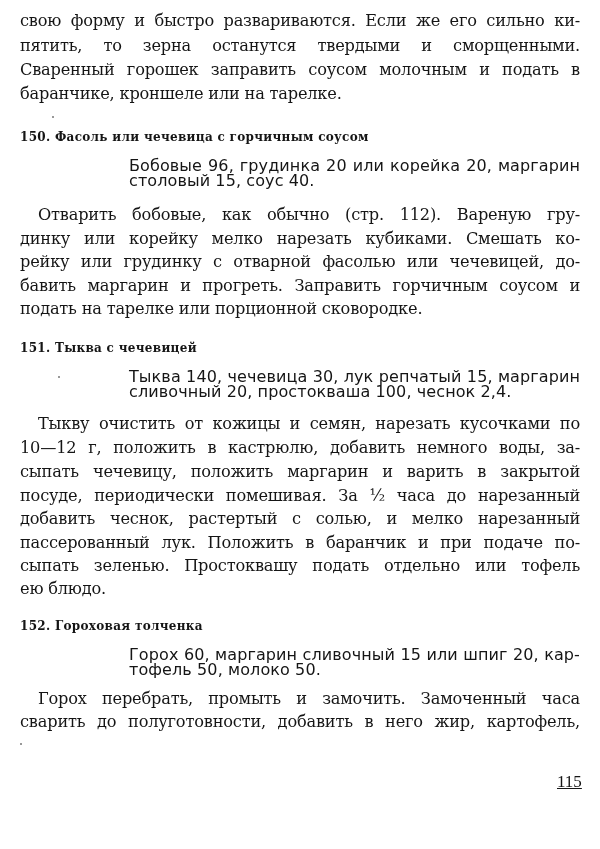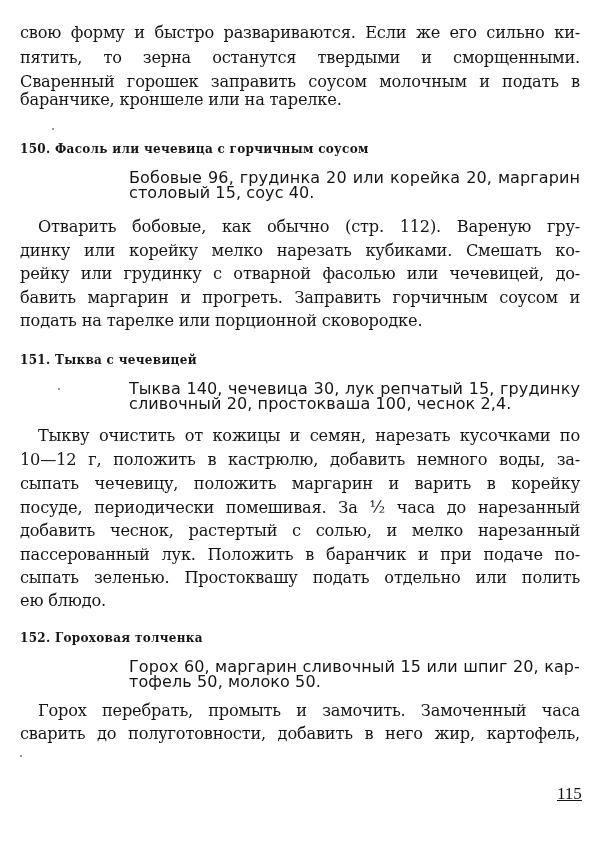--- a/index.html
+++ b/index.html
@@ -1,20 +1,20 @@
 <!DOCTYPE html>
 <html><head>
   <meta charset="utf-8">
   <style>
     html, body { margin: 0; padding: 0; }
     body {
       width: 600px; height: 849px; background: #ffffff; position: relative; overflow: hidden;
       font-family: "DejaVu Serif", "Liberation Serif", serif; color: #151515;
     }
-    .page { position: absolute; left: 0; top: 0; width: 600px; height: 669px; margin-top: 12px; }
+    .page { position: absolute; left: 0; top: 0; width: 600px; height: 669px; }
     .line {
       position: absolute; left: 20px; width: 560px; white-space: nowrap;
       font-size: 16.2px; line-height: 20px; text-align: justify; text-align-last: justify;
       letter-spacing: -0.2px;
     }
     .line.last { text-align-last: left; }
     .line.indent { left: 38px; width: 542px; }
     .heading {
       position: absolute; left: 20px; white-space: nowrap; font-weight: bold;
       font-family: "DejaVu Serif", serif; font-size: 12px; line-height: 18px; letter-spacing: 0.3px;
@@ -34,45 +34,45 @@
   </style>
 </head>
 <body>
 
 <div class="page">
 
   <div>
     <div class="line" style="top:11px">свою форму и быстро развариваются. Если же его сильно ки-</div>
     <div class="line" style="top:36px">пятить, то зерна останутся твердыми и сморщенными.</div>
     <div class="line" style="top:60px">Сваренный горошек заправить соусом молочным и подать в</div>
-    <div class="line last" style="top:78px">баранчике, кроншеле или на тарелке.</div>
+    <div class="line last" style="top:84px">баранчике, кроншеле или на тарелке.</div>
   </div>
 
   <div>
     <div class="heading" style="top:128px">150. Фасоль или чечевица с горчичным соусом</div>
     <div class="ingr" style="top:159px">Бобовые 96, грудинка 20 или корейка 20, маргарин</div>
     <div class="ingr last" style="top:174px">столовый 15, соус 40.</div>
     <div class="line indent" style="top:205px">Отварить бобовые, как обычно (стр. 112). Вареную гру-</div>
     <div class="line" style="top:229px">динку или корейку мелко нарезать кубиками. Смешать ко-</div>
     <div class="line" style="top:252px">рейку или грудинку с отварной фасолью или чечевицей, до-</div>
     <div class="line" style="top:276px">бавить маргарин и прогреть. Заправить горчичным соусом и</div>
     <div class="line last" style="top:299px">подать на тарелке или порционной сковородке.</div>
   </div>
 
   <div>
     <div class="heading" style="top:339px">151. Тыква с чечевицей</div>
-    <div class="ingr" style="top:370px">Тыква 140, чечевица 30, лук репчатый 15, грудинку</div>
+    <div class="ingr" style="top:370px">Тыква 140, чечевица 30, лук репчатый 15, маргарин</div>
     <div class="ingr last" style="top:385px">сливочный 20, простокваша 100, чеснок 2,4.</div>
     <div class="line indent" style="top:414px">Тыкву очистить от кожицы и семян, нарезать кусочками по</div>
     <div class="line" style="top:438px">10—12 г, положить в кастрюлю, добавить немного воды, за-</div>
-    <div class="line" style="top:462px">сыпать чечевицу, положить маргарин и варить в корейку</div>
+    <div class="line" style="top:462px">сыпать чечевицу, положить маргарин и варить в закрытой</div>
     <div class="line" style="top:486px">посуде, периодически помешивая. За ½ часа до нарезанный</div>
     <div class="line" style="top:509px">добавить чеснок, растертый с солью, и мелко нарезанный</div>
     <div class="line" style="top:533px">пассерованный лук. Положить в баранчик и при подаче по-</div>
-    <div class="line" style="top:556px">сыпать зеленью. Простоквашу подать отдельно или полить</div>
+    <div class="line" style="top:556px">сыпать зеленью. Простоквашу подать отдельно или тофель</div>
     <div class="line last" style="top:579px">ею блюдо.</div>
   </div>
 
   <div>
     <div class="heading" style="top:617px">152. Гороховая толченка</div>
     <div class="ingr" style="top:648px">Горох 60, маргарин сливочный 15 или шпиг 20, кар-</div>
     <div class="ingr last" style="top:663px">тофель 50, молоко 50.</div>
     <div class="line indent" style="top:689px">Горох перебрать, промыть и замочить. Замоченный часа</div>
     <div class="line" style="top:712px">сварить до полуготовности, добавить в него жир, картофель,</div>
   </div>

